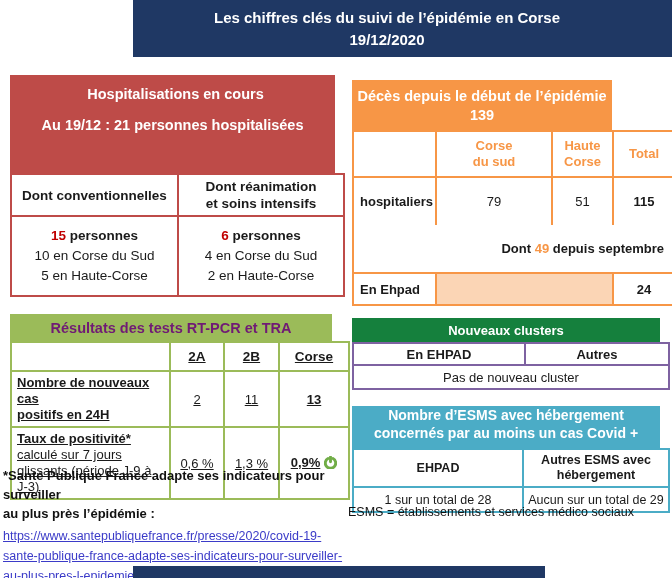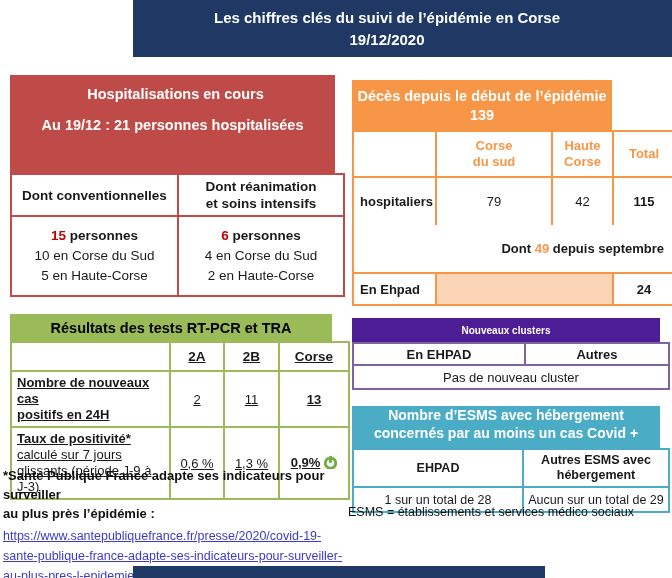--- a/index.html
+++ b/index.html
@@ -15,21 +15,21 @@
   .hosp-sub{font-size:14.5px;}
   table{border-collapse:collapse;table-layout:fixed;}
   .hosp-table{position:absolute;left:10px;top:173px;width:325px;}
   .hosp-table th,.hosp-table td{border:2px solid #BE4B48;text-align:center;color:#1a1a1a;background:#fff;}
   .hosp-table th{height:38px;font-size:13.5px;white-space:pre-line;line-height:17px;}
   .hosp-table td{height:76px;font-size:13.5px;line-height:20px;vertical-align:middle;}
   .red-num{color:#C00000;font-weight:bold;}
   .b{font-weight:bold;}
 
   
-  .tests-header{position:absolute;left:10px;top:314px;width:322px;height:27px;box-sizing:border-box;background:#9BBB59;color:#000000;font-weight:bold;font-size:14.5px;display:flex;align-items:center;justify-content:center;}
+  .tests-header{position:absolute;left:10px;top:314px;width:322px;height:27px;box-sizing:border-box;background:#9BBB59;color:#701a75;font-weight:bold;font-size:14.5px;display:flex;align-items:center;justify-content:center;}
   .tests-table{position:absolute;left:10px;top:341px;width:322px;}
   .tests-table th,.tests-table td{border:2px solid #9BBB59;color:#1a1a1a;background:#fff;font-size:13px;text-align:center;text-decoration:underline;}
   .tests-table th{height:25px;font-size:13.5px;}
   .tests-table .lbl{text-align:left;padding:3px 5px;line-height:16px;}
   .tests-table .r1 td{height:38px;}
   .tests-table .r2 td{height:52px;}
   .trend{display:inline-block;vertical-align:-2px;margin-left:4px;}
 
   
   .footnote{position:absolute;left:3px;top:466px;width:348px;font-size:13px;color:#111;}
@@ -44,21 +44,21 @@
   .deces-table th{height:42px;color:#F79646;font-weight:bold;white-space:pre-line;line-height:16px;}
   .deces-table .rowlbl{text-align:left;padding-left:6px;font-weight:bold;}
   .deces-table .hosp-row td{height:45px;border-bottom:none;}
   .deces-table .note-row td{height:45px;border-top:none;text-align:right;padding-right:10px;font-weight:bold;vertical-align:middle;}
   .deces-table .ehpad-row td{height:28px;}
   .big-orange{color:#F79646;font-weight:bold;font-size:17px;}
   .orange-num{color:#F79646;font-weight:bold;}
   .cell-fill{background:#FBD5B5 !important;}
 
   
-  .clusters-header{position:absolute;left:352px;top:318px;width:308px;height:24px;box-sizing:border-box;background:#4c1d95;color:#fff;font-weight:bold;font-size:10px;display:flex;align-items:center;justify-content:center;}
+  .clusters-header{position:absolute;left:352px;top:318px;width:308px;height:24px;box-sizing:border-box;background:#15803d;color:#fff;font-weight:bold;font-size:13px;display:flex;align-items:center;justify-content:center;}
   .clusters-table{position:absolute;left:352px;top:342px;width:308px;}
   .clusters-table th,.clusters-table td{border:2px solid #7E62A1;background:#fff;color:#1a1a1a;text-align:center;}
   .clusters-table th{height:18px;font-size:13px;}
   .clusters-table td{height:20px;font-size:13px;font-weight:normal;}
 
   
   .esms-header{position:absolute;left:352px;top:406px;width:308px;height:42px;box-sizing:border-box;background:#4BACC6;color:#fff;font-weight:bold;font-size:14px;text-align:center;padding-top:0;line-height:18px;}
   .esms-table{position:absolute;left:352px;top:448px;width:308px;}
   .esms-table th,.esms-table td{border:2px solid #4BACC6;background:#fff;color:#1a1a1a;text-align:center;}
   .esms-table th{height:34px;font-size:12.5px;white-space:pre-line;line-height:15px;}
@@ -153,21 +153,21 @@
       <th style="width:79px;"></th>
       <th style="width:112px;">Corse
 du sud</th>
       <th style="width:57px;">Haute
 Corse</th>
       <th style="width:58px;">Total</th>
     </tr>
     <tr class="hosp-row">
       <td class="rowlbl">hospitaliers</td>
       <td>79</td>
-      <td>42</td>
+      <td>51</td>
       <td class="big-orange">115</td>
     </tr>
     <tr class="note-row">
       <td colspan="4"><span>Dont </span><span class="orange-num">49</span><span> depuis septembre</span></td>
     </tr>
     <tr class="ehpad-row">
       <td class="rowlbl">En Ehpad</td>
       <td colspan="2" class="cell-fill"></td>
       <td class="big-orange">24</td>
     </tr>

